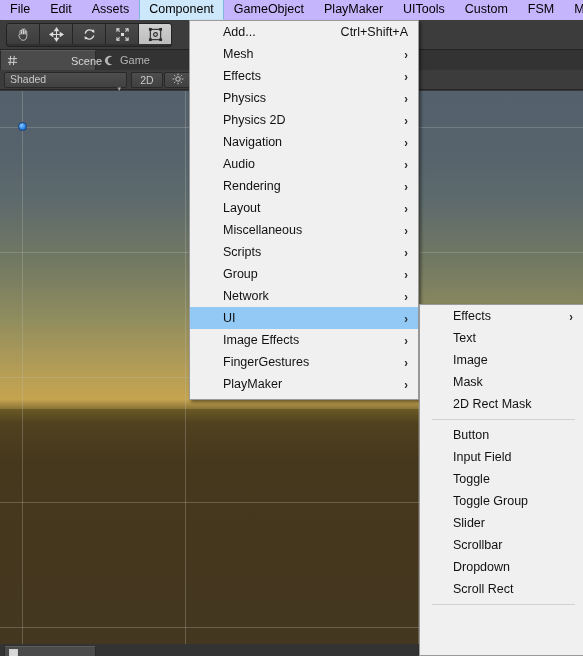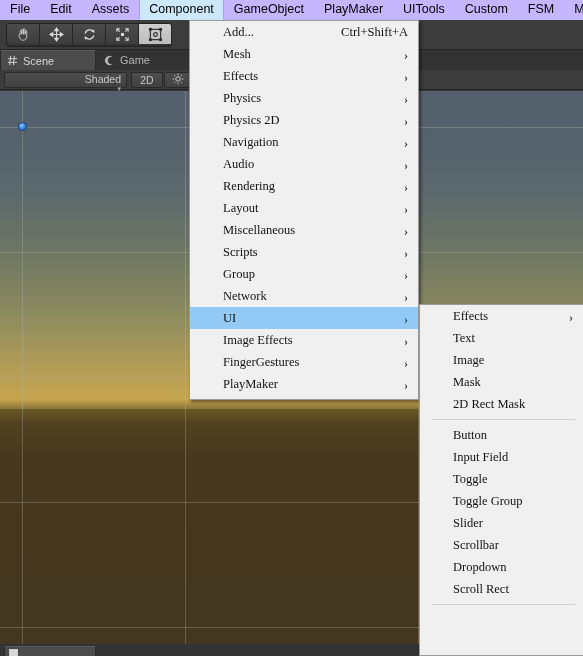--- a/index.html
+++ b/index.html
@@ -142,21 +142,21 @@
   #shading-dd {
     position: absolute;
     left: 4px; top: 2px;
     width: 123px;
     height: 16px;
     background: linear-gradient(#4d4d4d, #414141);
     border: 1px solid #292929;
     border-radius: 2px;
     box-sizing: border-box;
     display: flex;
-    align-items: flex-end;
+    align-items: flex-start;
     padding: 0 5px;
     font-size: 10.5px;
     color: #c8c8c8;
     flex-direction: column;
   }
   #shading-dd .caret {
     margin-left: auto;
     font-size: 7px;
     color: #a8a8a8;
   }
@@ -274,21 +274,20 @@
   
   .menu-panel {
     position: absolute;
     background: #f0f0f0;
     border: 1px solid #9a9a9a;
     box-shadow: 2px 2px 3px rgba(0,0,0,0.45);
     box-sizing: border-box;
     font-size: 12.5px;
     color: #111;
     z-index: 60;
-    font-family: Liberation Serif, serif;
   }
   .menu-row {
     position: relative;
     height: 22px;
     display: flex;
     align-items: center;
     padding-left: 33px;
     padding-right: 10px;
     white-space: nowrap;
     box-sizing: border-box;
@@ -387,21 +386,21 @@
                 <rect x="12" y="1" width="3" height="3"></rect>
               <rect x="1" y="12" width="3" height="3"></rect>
                 <rect x="12" y="12" width="3" height="3"></rect>
             </g>
           </svg>
         </div>
       </div>
     </div>
 
     <div id="panel-tabs">
-      <div class="panel-tab active" style="left:0px; width:96px;">
+      <div class="panel-tab active" style="left:0px; width:96px;gap:48px;">
         <span class="tab-ico">
           <svg width="11" height="11" viewBox="0 0 12 12" aria-hidden="true">
             <g stroke="#cfcfcf" stroke-width="1.1">
               <line x1="4" y1="1" x2="3" y2="11"></line>
                 <line x1="8" y1="1" x2="7" y2="11"></line>
               <line x1="1" y1="4" x2="11" y2="4"></line>
                 <line x1="1" y1="8" x2="11" y2="8"></line>
             </g>
           </svg>
         </span>

